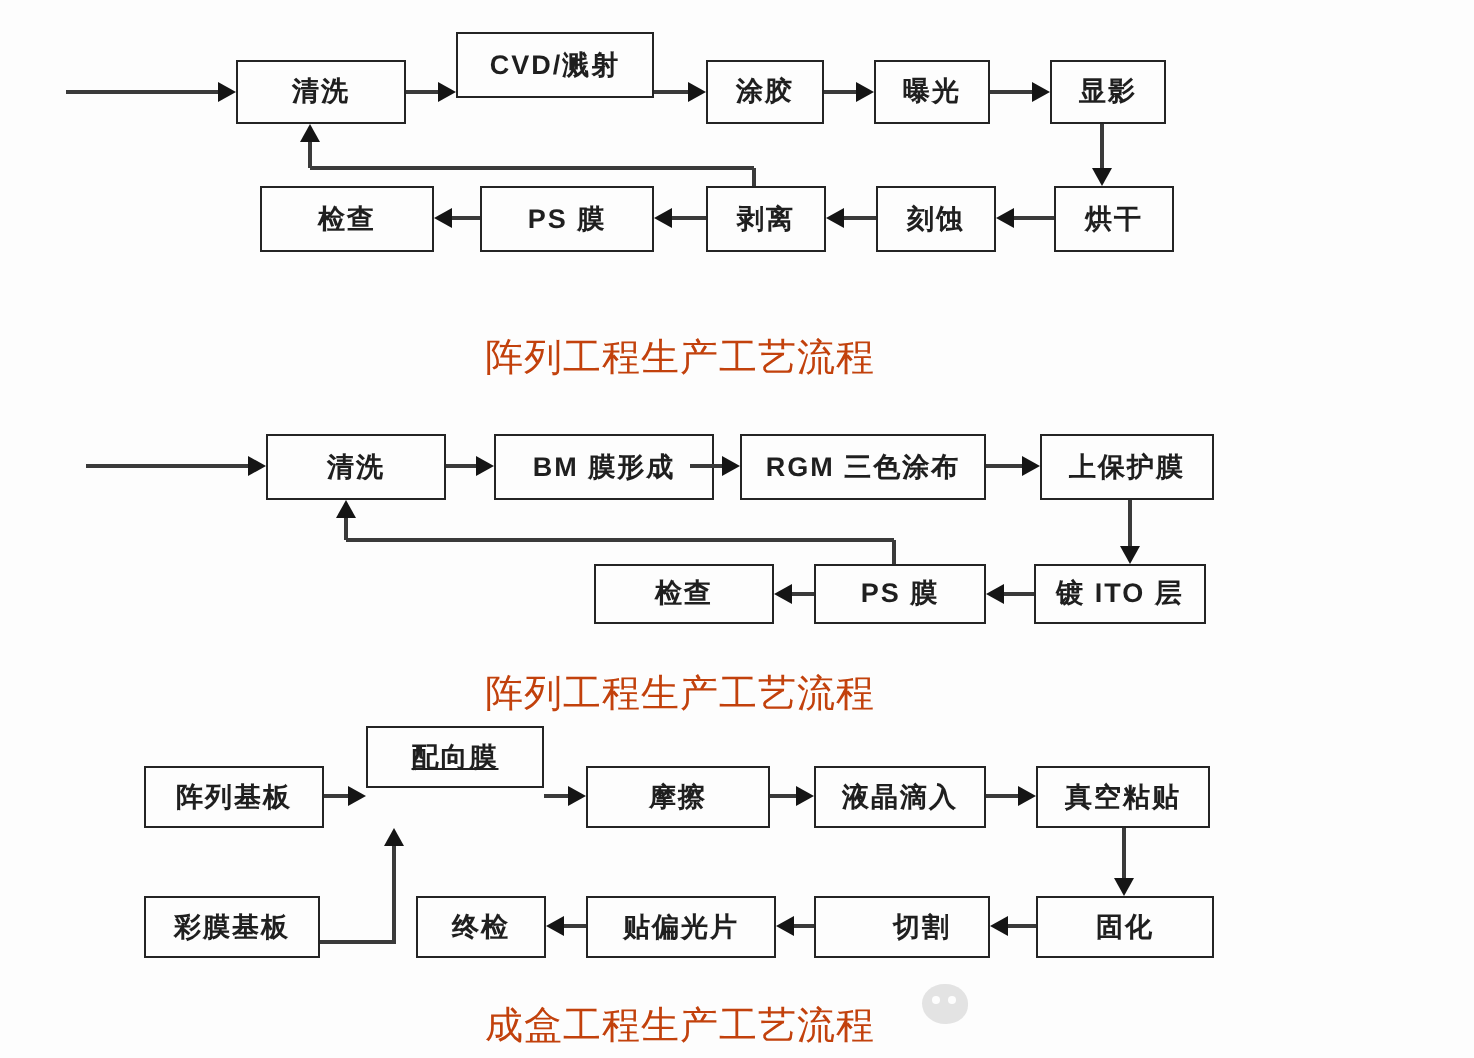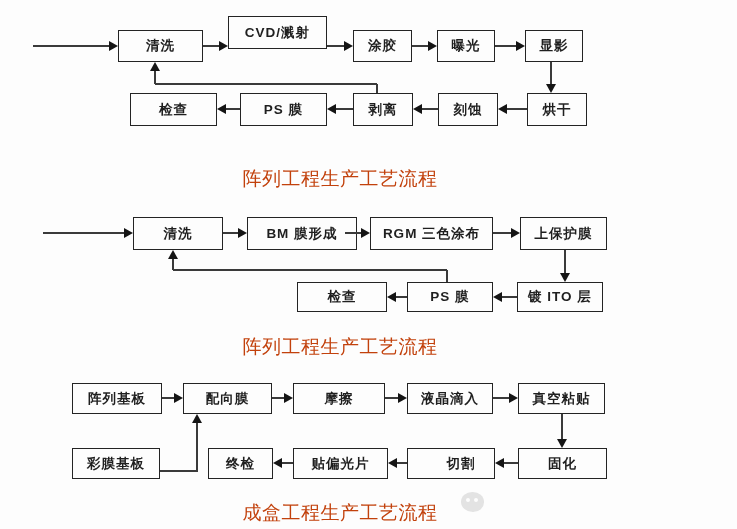--- a/index.html
+++ b/index.html
@@ -123,21 +123,21 @@
     <div class="hline" style="left:173px;top:269px;width:274px;"></div>
     <div class="vline" style="left:172px;top:258px;height:12px;"></div>
     <div class="arr u" style="left:168px;top:250px;"></div>
 
     <div class="title" style="left:230px;top:334px;">阵列工程生产工艺流程</div>
   </div>
 
   <div>
 
     <div class="box" style="left:72px;top:383px;width:90px;height:31px;">阵列基板</div>
-    <div class="box" style="left:183px;top:383px;width:89px;height:31px;">配向膜</div>
+    <div class="box" style="left:183px;top:363px;width:89px;height:31px;text-decoration:underline;">配向膜</div>
     <div class="box" style="left:293px;top:383px;width:92px;height:31px;">摩擦</div>
     <div class="box" style="left:407px;top:383px;width:86px;height:31px;text-align:right;">液晶滴入</div>
     <div class="box" style="left:518px;top:383px;width:87px;height:31px;">真空粘贴</div>
 
     <div class="box" style="left:72px;top:448px;width:88px;height:31px;">彩膜基板</div>
     <div class="box" style="left:208px;top:448px;width:65px;height:31px;">终检</div>
     <div class="box" style="left:293px;top:448px;width:95px;height:31px;">贴偏光片</div>
     <div class="box" style="left:407px;top:448px;width:88px;height:31px;padding-left:20px;">切割</div>
     <div class="box" style="left:518px;top:448px;width:89px;height:31px;">固化</div>
 

